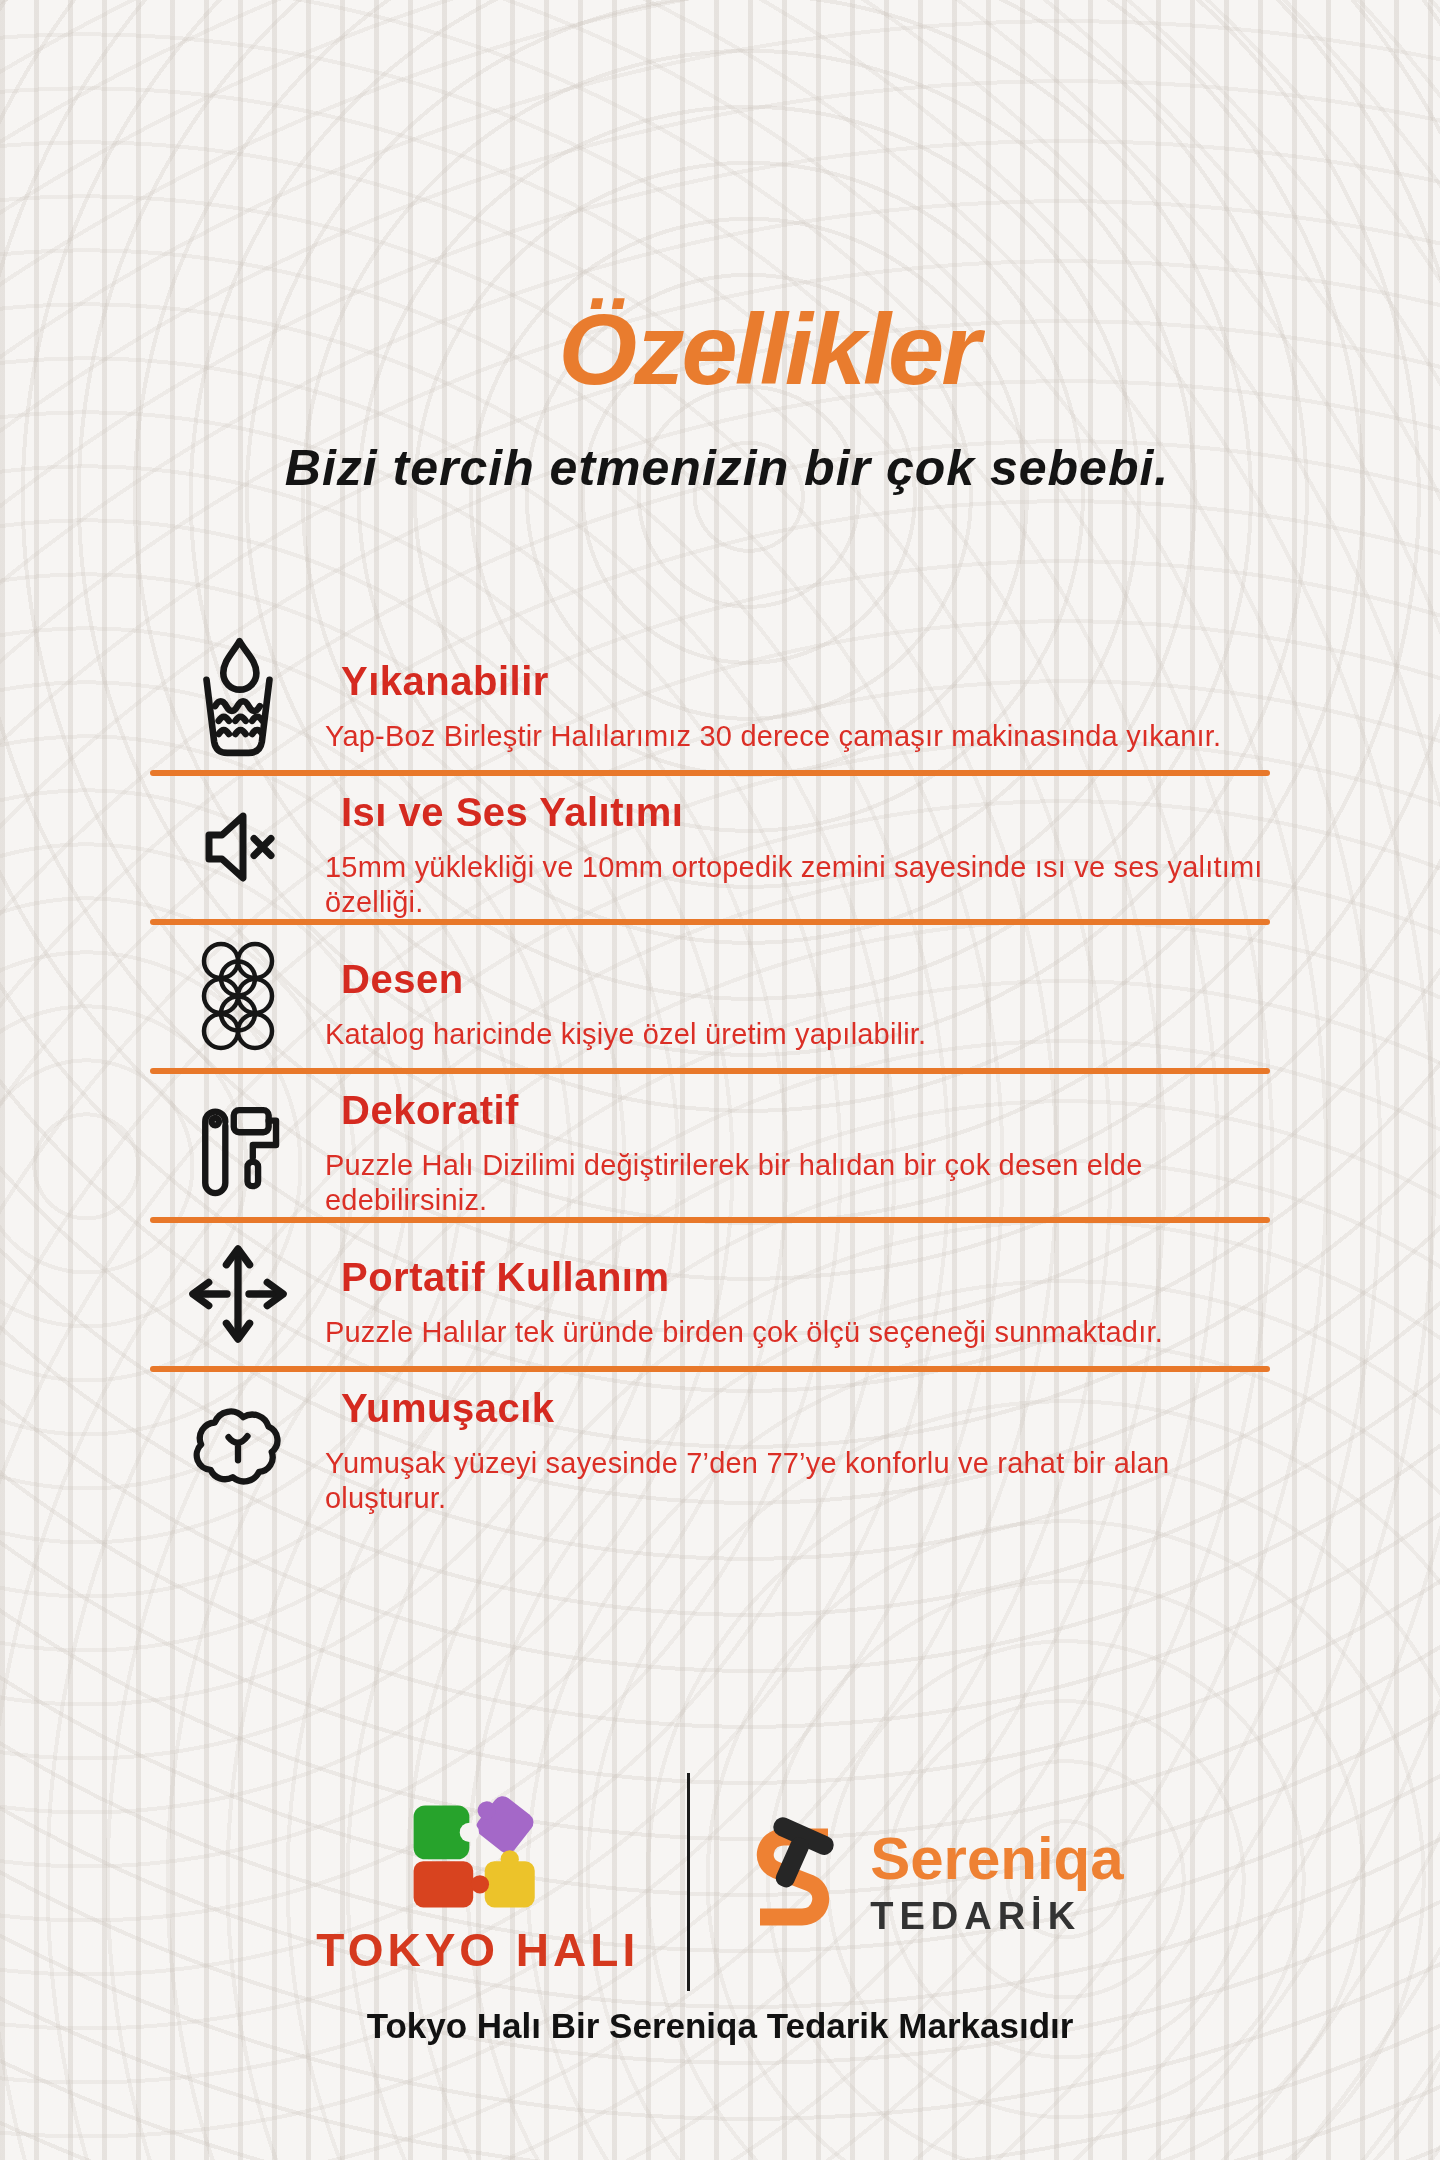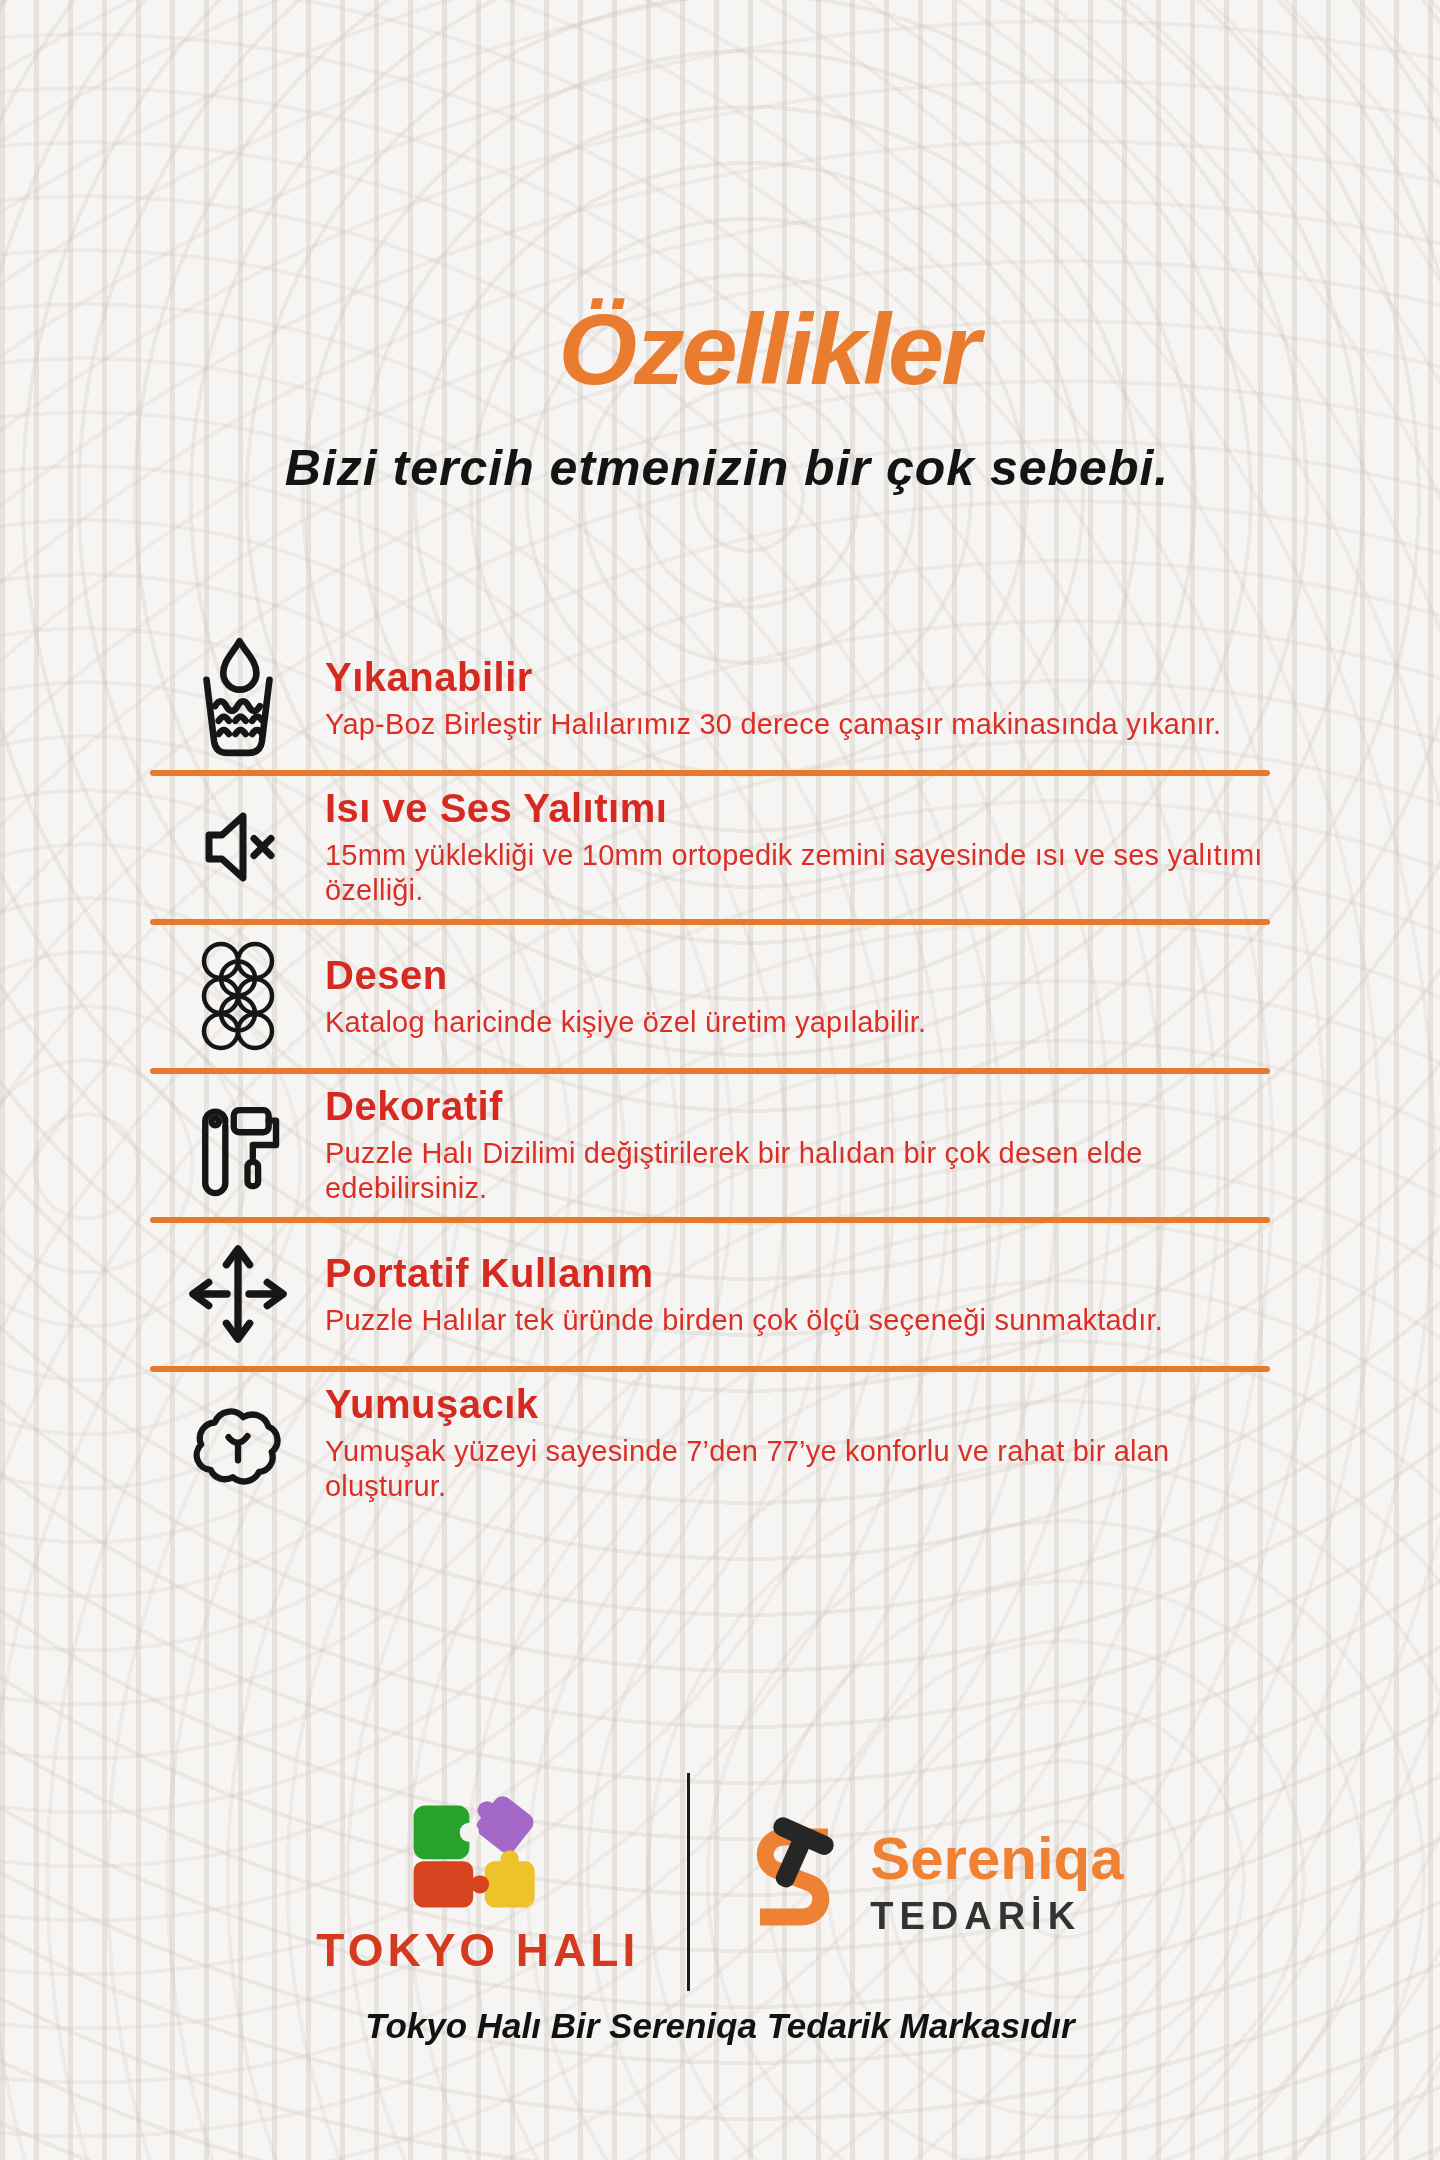--- a/index.html
+++ b/index.html
@@ -24,37 +24,37 @@
   }
   .subtitle{
     position:absolute;top:434px;left:0;width:100%;text-align:center;
     font-size:50px;font-weight:800;font-style:italic;letter-spacing:1px;
     color:#141414;line-height:1.1;margin:7px;
   }
   .features{position:absolute;top:642px;left:150px;width:1120px;}
   .feature{display:flex;align-items:center;height:112px;}
   .f-icon{flex:0 0 175px;display:flex;justify-content:center;align-items:center;}
   .f-text{flex:1;min-width:0;}
-  .f-title{font-size:40px;font-weight:800;color:#D52A20;margin:0;line-height:1.1;letter-spacing:.5px;}
+  .f-title{font-size:40px;font-weight:800;color:#D52A20;margin:16px;line-height:1.1;letter-spacing:.5px;}
   .f-desc{font-size:29px;font-weight:500;color:#DB2F26;margin:8px 0 0;line-height:1.2;letter-spacing:.2px;}
   .divider{height:6px;background:#E8782A;border-radius:3px;margin:16px 0 15px;}
   .brands{
     position:absolute;top:1772px;left:0;width:100%;height:220px;
     display:flex;justify-content:center;align-items:center;gap:48px;
   }
   .brand-sep{width:3px;height:218px;background:#1b1b1b;}
   .tokyo{display:flex;flex-direction:column;align-items:center;gap:6px;}
   .tokyo-name{font-size:46px;font-weight:800;color:#D5391E;letter-spacing:4px;line-height:1;}
   .sereniqa{display:flex;align-items:center;gap:22px;}
   .sereniqa-text{display:flex;flex-direction:column;align-items:flex-start;gap:8px;}
   .sereniqa-name{font-size:60px;font-weight:800;color:#EE8133;line-height:1;}
   .sereniqa-sub{font-size:38px;font-weight:800;color:#333333;letter-spacing:6px;line-height:1;}
   .footer-note{
     position:absolute;top:2006px;left:0;width:100%;text-align:center;
-    font-size:35px;font-weight:700;font-style:italic;color:#121212;margin:0;
+    font-size:35px;font-weight:700;color:#121212;margin:0;
   }
 </style>
 </head>
 <body>
 
 <div class="page">
 
   <h1 class="title">Özellikler</h1>
   <h2 class="subtitle">Bizi tercih etmenizin bir çok sebebi.</h2>
 

